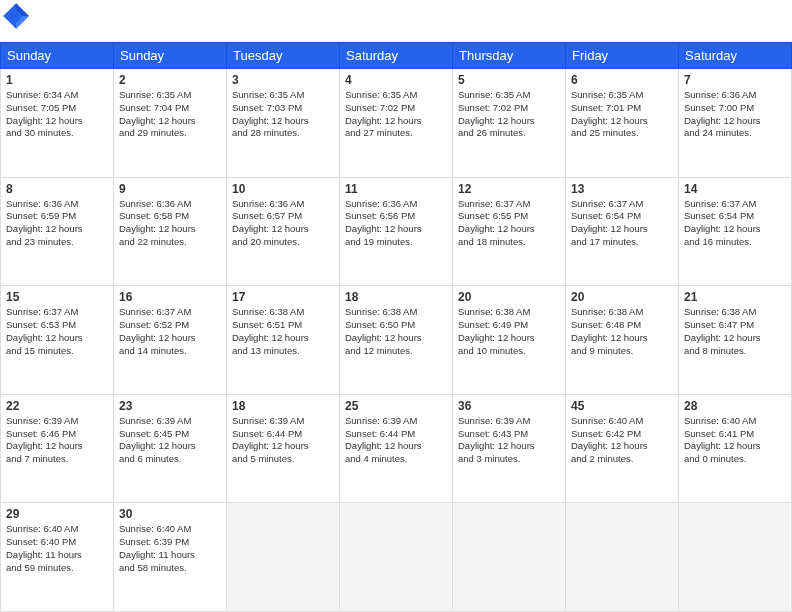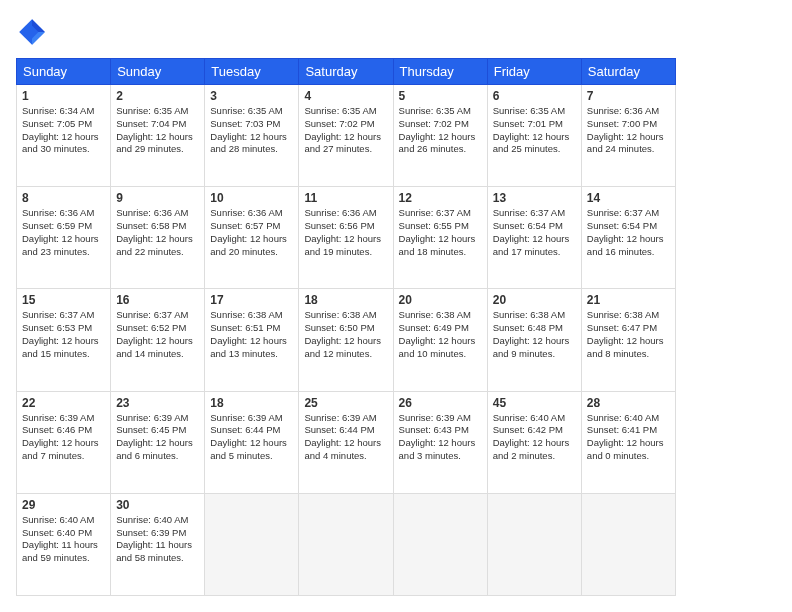--- a/index.html
+++ b/index.html
@@ -4,23 +4,22 @@
   <style>
     * { margin: 0; padding: 0; box-sizing: border-box; }
     body {
       font-family: Arial, sans-serif;
       background: #fff;
       width: 792px;
       height: 612px;
       overflow: hidden;
     }
     .page {
-      width: 692px;
+      width: 792px;
       height: 612px;
-      padding: 16px;
       display: flex;
       flex-direction: column;
     }
     .header {
       display: flex;
       justify-content: space-between;
       align-items: flex-start;
       margin-bottom: 10px;
     }
     .logo {
@@ -308,21 +307,21 @@
 and 5 minutes.</div>
           </td>
           <td>
             <span class="day-num">25</span>
             <div class="day-info" style="white-space: pre-line;">Sunrise: 6:39 AM
 Sunset: 6:44 PM
 Daylight: 12 hours
 and 4 minutes.</div>
           </td>
           <td>
-            <span class="day-num">26</span>
+            <span class="day-num">36</span>
             <div class="day-info" style="white-space: pre-line;">Sunrise: 6:39 AM
 Sunset: 6:43 PM
 Daylight: 12 hours
 and 3 minutes.</div>
           </td>
           <td>
             <span class="day-num">45</span>
             <div class="day-info" style="white-space: pre-line;">Sunrise: 6:40 AM
 Sunset: 6:42 PM
 Daylight: 12 hours

